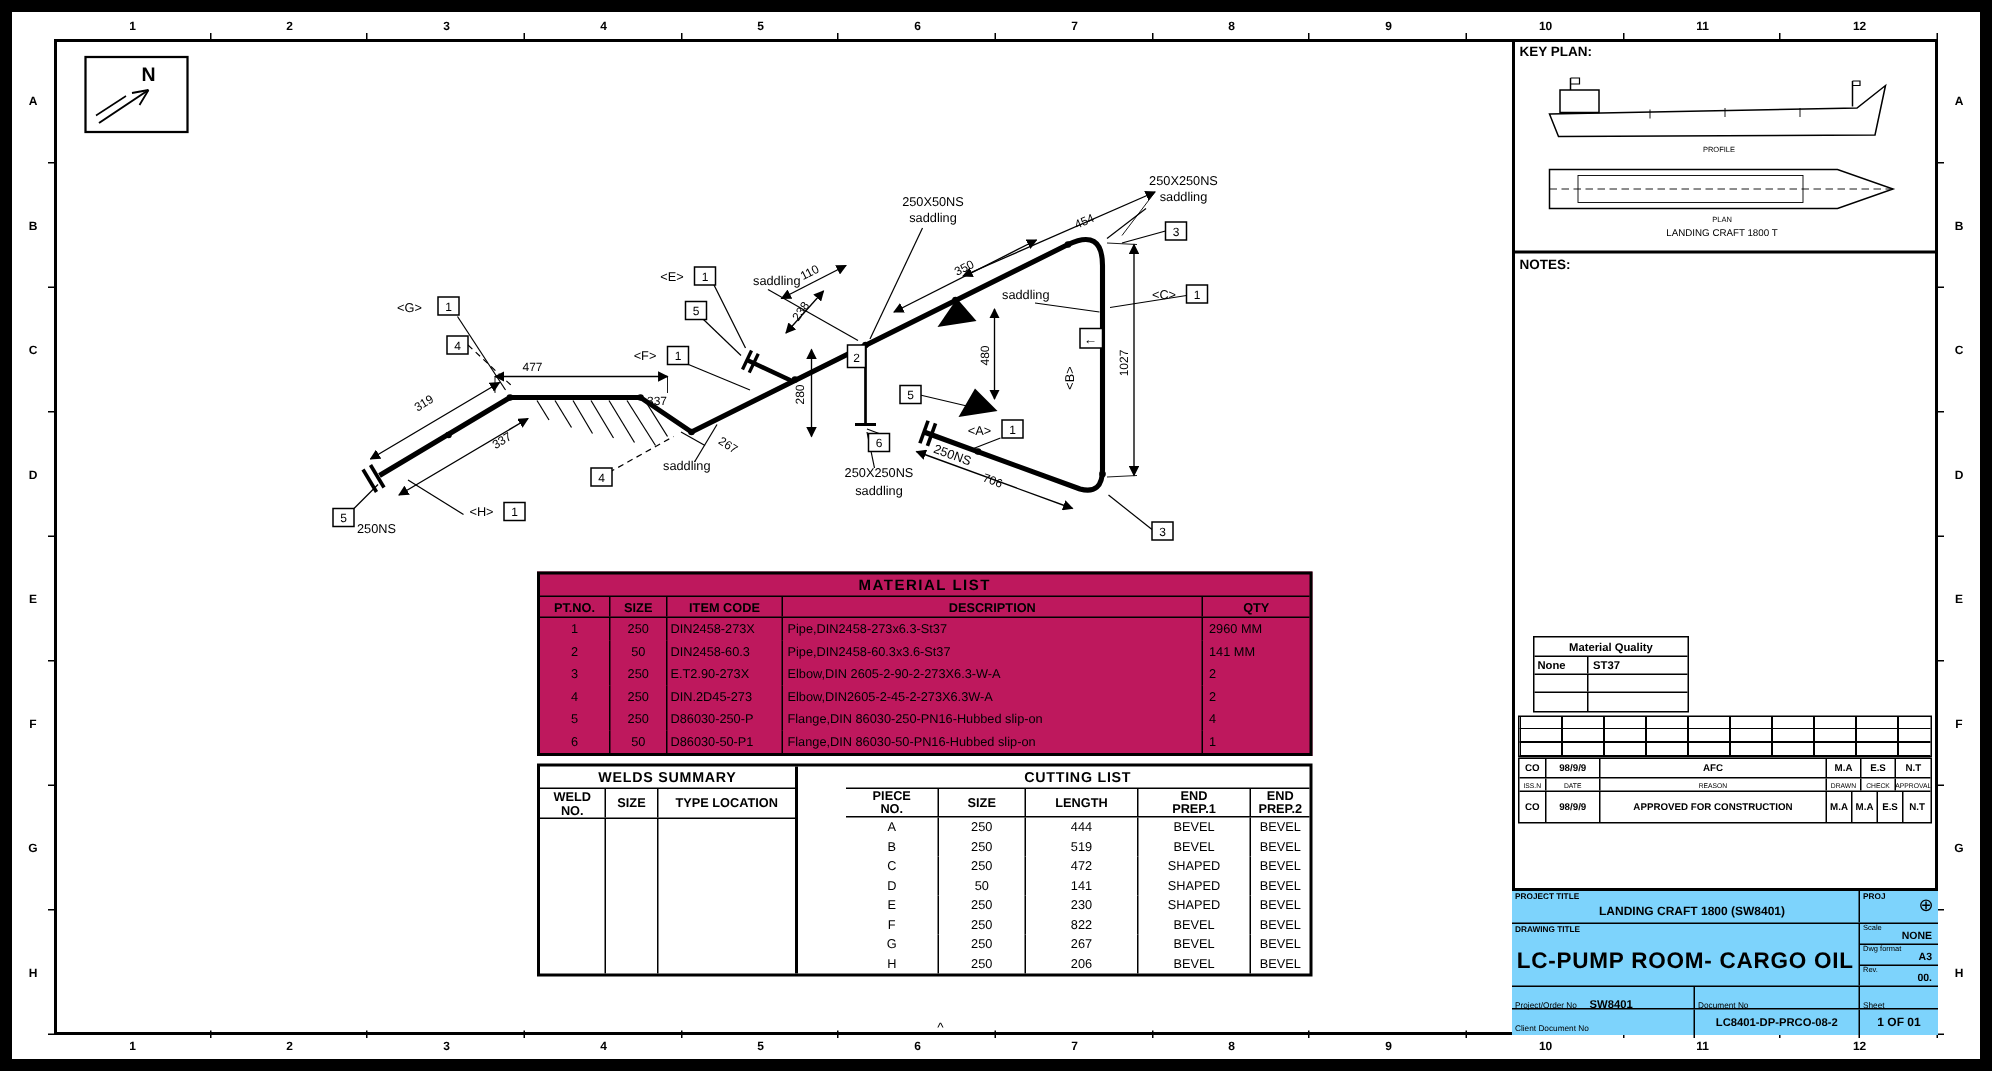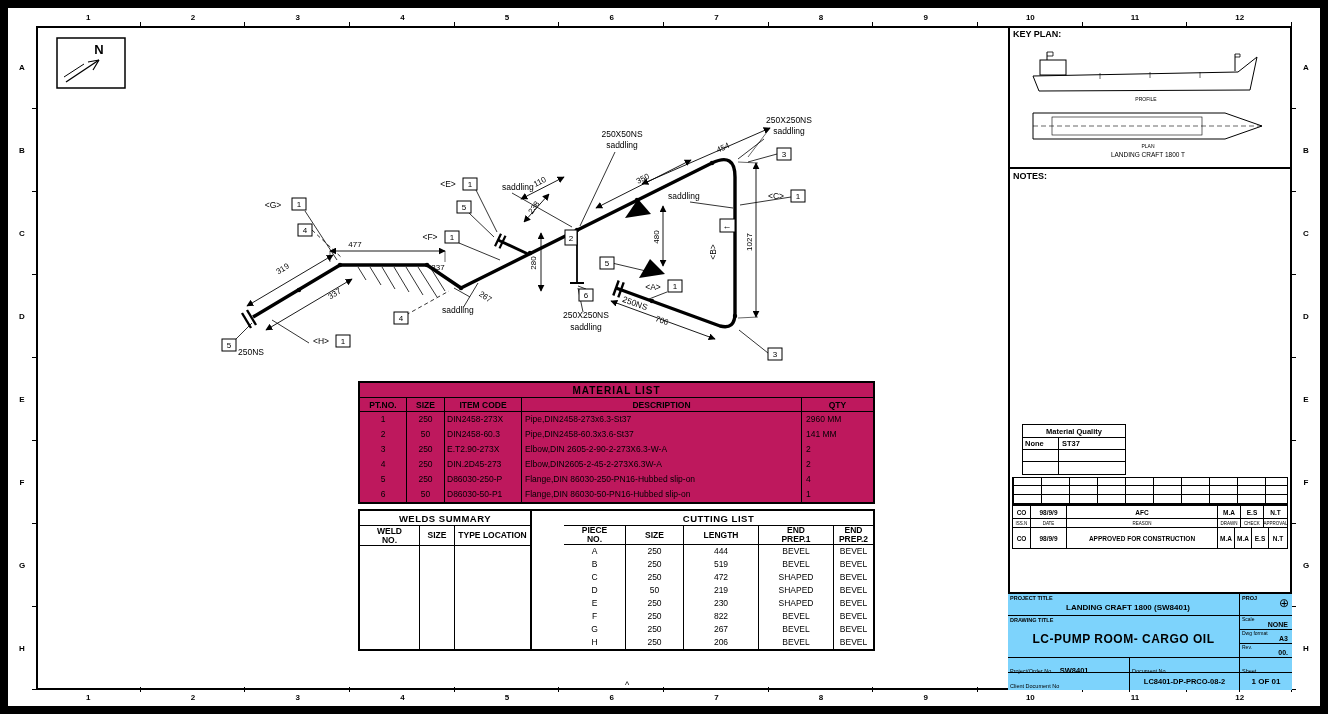--- a/index.html
+++ b/index.html
@@ -53,21 +53,21 @@
   
   .tb { position:absolute; left:1008px; top:592px; width:284px; height:98px; border-top:2px solid #000; background:#7dd3fc; }
   .tb-r1 { height:22px; display:flex; border-bottom:1px solid #000; }
   .tb-r1-main { flex:1; position:relative; border-right:1px solid #000; }
   .tb-lab { position:absolute; left:2px; top:1px; font-size:5.5px; font-weight:bold; }
   .tb-r1-val { position:absolute; left:58px; top:9px; font-size:8px; font-weight:bold; }
   .tb-logo-cell { width:52px; position:relative; }
   .tb-logo { position:absolute; right:3px; top:3px; font-size:12px; line-height:12px; }
   .tb-r2 { height:42px; display:flex; border-bottom:1px solid #000; }
   .tb-r2-main { flex:1; position:relative; border-right:1px solid #000; }
-  .tb-r2-val { position:absolute; left:0; right:0; top:16px; text-align:center; font-size:12px; font-weight:bold; letter-spacing:.5px; }
+  .tb-r2-val { position:absolute; left:0; right:0; top:16px; text-align:center; font-size:15px; font-weight:bold; letter-spacing:.5px; }
   .tb-side { width:52px; display:flex; flex-direction:column; }
   .tb-side-cell { flex:1; position:relative; border-bottom:1px solid #000; }
   .tb-side-cell:last-child { border-bottom:none; }
   .tb-side-lab { position:absolute; left:2px; top:0; font-size:5px; }
   .tb-side-val { position:absolute; right:4px; bottom:1px; font-size:7px; font-weight:bold; }
   .tb-r3 { height:15px; display:flex; border-bottom:1px solid #000; }
   .tb-r4 { height:19px; display:flex; }
   .tb-c1 { width:122px; border-right:1px solid #000; position:relative; padding:1px 2px; }
   .tb-c2 { flex:1; border-right:1px solid #000; position:relative; padding:1px 2px; }
   .tb-c3 { width:52px; position:relative; padding:1px 2px; }
@@ -90,21 +90,21 @@
   .ml .w4 { flex:1; padding-left:4px; }
   .ml-head .w2, .ml-head .w3, .ml-head .w4 { text-align:center; padding-left:0; }
 
   
   .wcblock { position:absolute; left:358px; top:509px; width:517px; height:142px; border:2px solid #000; background:#fff; display:flex; font-size:8.5px;gap:32px; }
   .welds { width:172px; border-right:2px solid #000; display:flex; flex-direction:column; }
   .sec-title { height:15px; line-height:15px; text-align:center; font-weight:bold; font-size:9.5px; border-bottom:1px solid #000; letter-spacing:.5px; }
   .welds-head { display:flex; height:20px; border-bottom:1px solid #000; font-weight:bold; text-align:center; }
   .hcell { display:flex; align-items:center; justify-content:center; white-space:pre-line; line-height:9px; border-right:1px solid #000; }
   .hcell:last-child { border-right:none; }
-  .ww0 { width:60px; } .ww1 { width:35px; } .ww2 { flex:1; }
+  .ww0 { width:44px; } .ww1 { width:35px; } .ww2 { flex:1; }
   .welds-body { flex:1; display:flex; }
   .welds-body div { border-right:1px solid #000; }
   .welds-body div:last-child { border-right:none; }
   .cutting { flex:1; display:flex; flex-direction:column; }
   .cut-head { display:flex; height:20px; border-bottom:1px solid #000; font-weight:bold; text-align:center; }
   .cw0 { width:62px; } .cw1 { width:58px; } .cw2 { width:75px; } .cw3 { width:75px; } .cw4 { flex:1; }
   .cut-row { display:flex; height:13px; line-height:13px; text-align:center; }
   .cut-row .c { border-right:1px solid #000; }
   .cut-row .c:last-child { border-right:none; }
 
@@ -382,21 +382,21 @@
             <div class="c cw0">C</div>
             <div class="c cw1">250</div>
             <div class="c cw2">472</div>
             <div class="c cw3">SHAPED</div>
             <div class="c cw4">BEVEL</div>
           </div>
 
           <div class="cut-row">
             <div class="c cw0">D</div>
             <div class="c cw1">50</div>
-            <div class="c cw2">219</div>
+            <div class="c cw2">141</div>
             <div class="c cw3">SHAPED</div>
             <div class="c cw4">BEVEL</div>
           </div>
 
           <div class="cut-row">
             <div class="c cw0">E</div>
             <div class="c cw1">250</div>
             <div class="c cw2">230</div>
             <div class="c cw3">SHAPED</div>
             <div class="c cw4">BEVEL</div>

